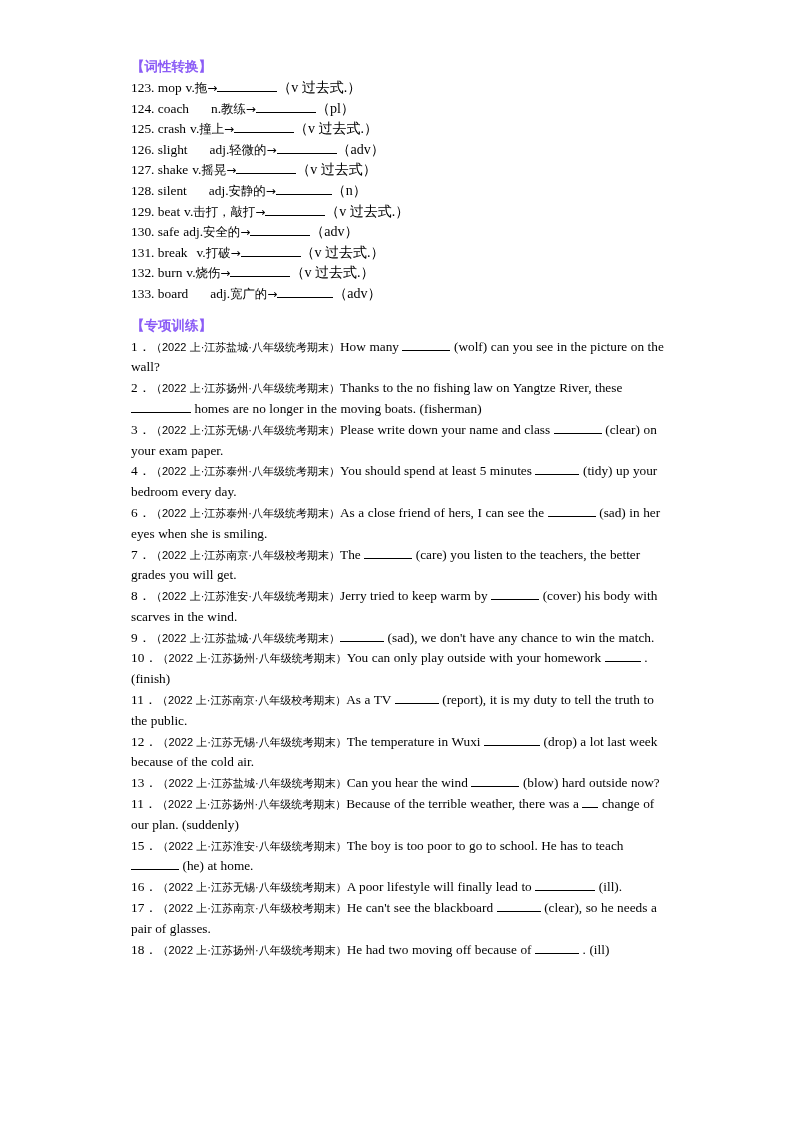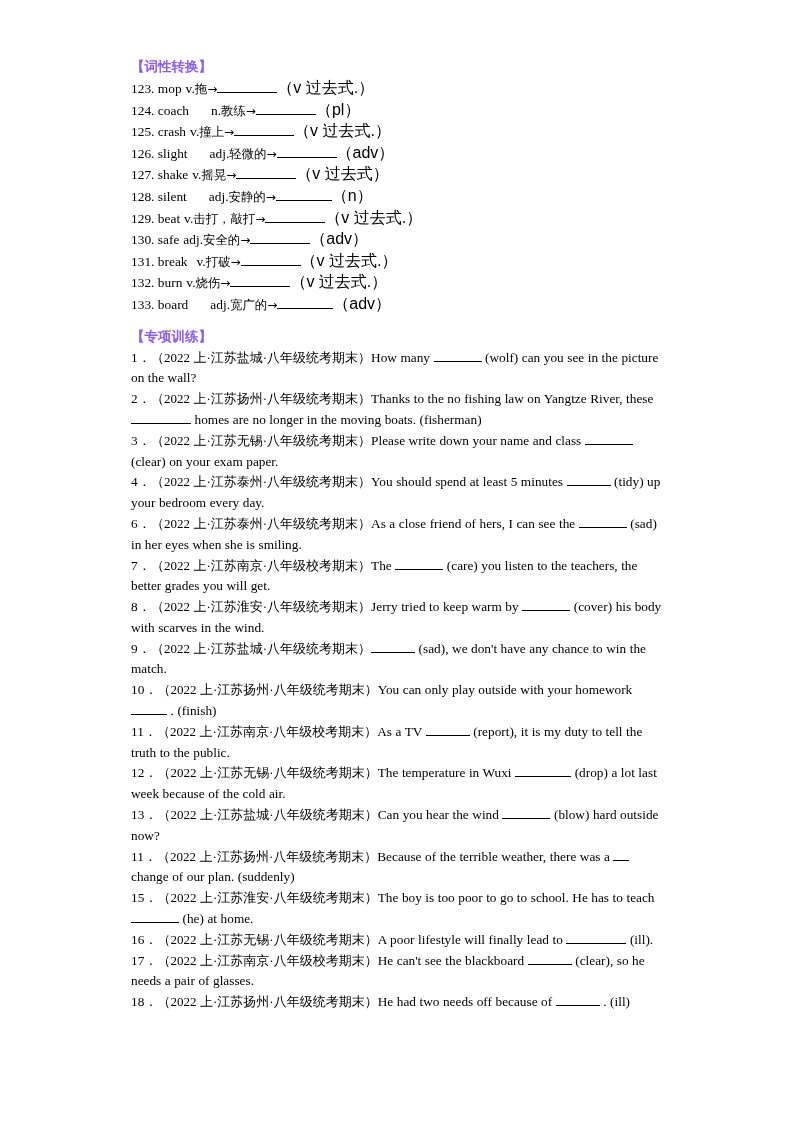--- a/index.html
+++ b/index.html
@@ -56,34 +56,34 @@
     border-bottom: 1.2px solid #000;
     height: 0.82em;
     vertical-align: baseline;
   }
   .b-w60 { width: 60px; }
   .b-w56 { width: 56px; }
   .b-w48 { width: 48px; }
   .b-w44 { width: 44px; }
   .b-w36 { width: 36px; }
   .b-w16 { width: 16px; }
-  .paren { font-family: Liberation Sans, sans-serif; font-size: 16px; }
+  .paren { font-family: Liberation Serif, serif; font-size: 14px; }
 
   .exercises { margin: 0; padding: 0; }
   .ex-item {
     font-size: 13.3px;
     line-height: 20.8px;
     margin: 0;
     padding: 0;
     text-align: left;
     word-spacing: 0.2px;
   }
   .src {
-    font-family: Liberation Serif, serif;
-    font-size: 13px;
+    font-family: Liberation Sans, sans-serif;
+    font-size: 11px;
   }
   .en { font-family: "Liberation Serif", "DejaVu Serif", serif; }
 </style>
 </head>
 <body>
 
 <div class="page">
 
   <div class="section">
     <div class="section-head">【词性转换】</div>
@@ -114,17 +114,17 @@
         <div class="ex-item"><span>8．</span><span class="src">（2022 上·江苏淮安·八年级统考期末）</span><span class="en">Jerry tried to keep warm by</span> <span class="blank b-w48"></span> <span class="en">(cover) his body with scarves in the wind.</span></div>
         <div class="ex-item"><span>9．</span><span class="src">（2022 上·江苏盐城·八年级统考期末）</span><span class="blank b-w44"></span> <span class="en">(sad), we don't have any chance to win the match.</span></div>
         <div class="ex-item"><span>10．</span><span class="src">（2022 上·江苏扬州·八年级统考期末）</span><span class="en">You can only play outside with your homework</span> <span class="blank b-w36"></span> <span class="en">. (finish)</span></div>
         <div class="ex-item"><span>11．</span><span class="src">（2022 上·江苏南京·八年级校考期末）</span><span class="en">As a TV</span> <span class="blank b-w44"></span> <span class="en">(report), it is my duty to tell the truth to the public.</span></div>
         <div class="ex-item"><span>12．</span><span class="src">（2022 上·江苏无锡·八年级统考期末）</span><span class="en">The temperature in Wuxi</span> <span class="blank b-w56"></span> <span class="en">(drop) a lot last week because of the cold air.</span></div>
         <div class="ex-item"><span>13．</span><span class="src">（2022 上·江苏盐城·八年级统考期末）</span><span class="en">Can you hear the wind</span> <span class="blank b-w48"></span> <span class="en">(blow) hard outside now?</span></div>
         <div class="ex-item"><span>11．</span><span class="src">（2022 上·江苏扬州·八年级统考期末）</span><span class="en">Because of the terrible weather, there was a</span> <span class="blank b-w16"></span> <span class="en">change of our plan. (suddenly)</span></div>
         <div class="ex-item"><span>15．</span><span class="src">（2022 上·江苏淮安·八年级统考期末）</span><span class="en">The boy is too poor to go to school. He has to teach</span> <span class="blank b-w48"></span> <span class="en">(he) at home.</span></div>
         <div class="ex-item"><span>16．</span><span class="src">（2022 上·江苏无锡·八年级统考期末）</span><span class="en">A poor lifestyle will finally lead to</span> <span class="blank b-w60"></span> <span class="en">(ill).</span></div>
         <div class="ex-item"><span>17．</span><span class="src">（2022 上·江苏南京·八年级校考期末）</span><span class="en">He can't see the blackboard</span> <span class="blank b-w44"></span> <span class="en">(clear), so he needs a pair of glasses.</span></div>
-        <div class="ex-item"><span>18．</span><span class="src">（2022 上·江苏扬州·八年级统考期末）</span><span class="en">He had two needs off because of</span> <span class="blank b-w44"></span> <span class="en">. (ill)</span></div>
+        <div class="ex-item"><span>18．</span><span class="src">（2022 上·江苏扬州·八年级统考期末）</span><span class="en">He had two moving off because of</span> <span class="blank b-w44"></span> <span class="en">. (ill)</span></div>
       </div>
   </div>
 
 </div>
 
 </body></html>

